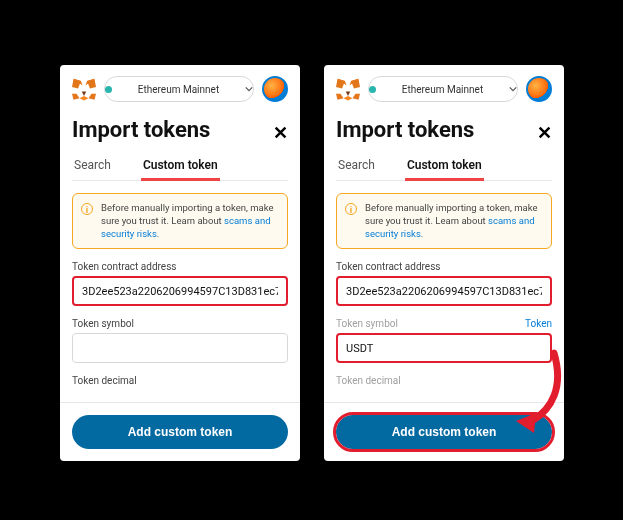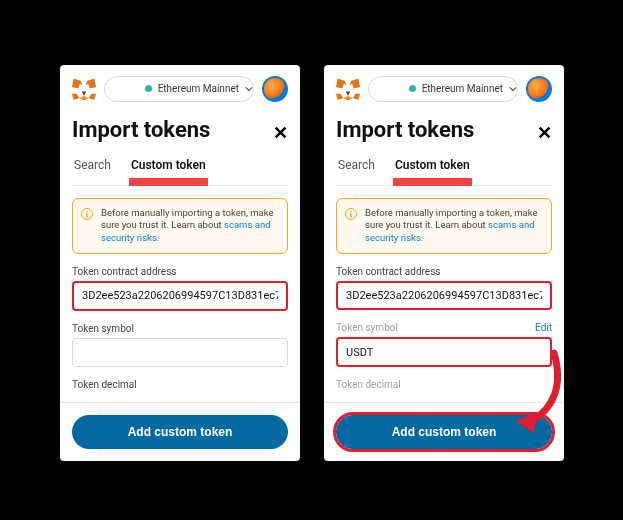--- a/index.html
+++ b/index.html
@@ -42,21 +42,21 @@
     width: 24px; height: 22px; flex: 0 0 auto;
   }
   .net-pill {
     flex: 1;
     margin: 0 8px;
     border: 1px solid #d6d9dc;
     border-radius: 14px;
     height: 26px;
     display: flex;
     align-items: center;
-    justify-content: flex-end;
+    justify-content: space-between;
     gap: 6px;
     font-size: 10px;
     color: #333;
     background: #fff;
   }
   .dot {
     width: 7px; height: 7px; border-radius: 50%;
     background: #29b6af;
   }
   .chev { width: 8px; height: 8px; }
@@ -78,34 +78,34 @@
     color: #111;
   }
   .close-x {
     font-size: 18px;
     font-weight: 700;
     line-height: 1;
     cursor: pointer;
   }
   .tabs {
     display: flex;
-    gap: 16px;
+    gap: 28px;
     border-bottom: 1px solid #e5e7eb;
     margin-bottom: 12px;
   }
   .tab {
     font-size: 12px;
     padding: 6px 2px;
     color: #555;
     cursor: pointer;
   }
   .tab.active {
     color: #111;
     font-weight: 600;
-    border-bottom: 8px solid #ef4444;
+    border-bottom: 3px solid #ef4444;
     margin-bottom: -1px;
   }
   .warn-box {
     border: 1px solid #f5a623;
     background: #fffaf0;
     border-radius: 6px;
     padding: 8px 8px 8px 28px;
     font-size: 9.5px;
     line-height: 1.35;
     color: #444;
@@ -286,21 +286,21 @@
     <div class="warn-box">
       <span class="info-ico">i</span>
       <span>Before manually importing a token, make sure you trust it. Learn about </span><a href="#">scams and security risks</a><span>.</span>
     </div>
 
     <div class="label">Token contract address</div>
     <input class="field hl" value="3D2ee523a2206206994597C13D831ec7" style="">
 
     <div class="label-row">
       <div class="label muted">Token symbol</div>
-      <span class="editlink">Edit</span>
+      <span class="editlink">Token</span>
     </div>
     <input class="field hl" value="USDT" style="">
 
     <div class="label muted">Token decimal</div>
 
     <div class="footer">
       <div class="divider"></div>
       <button class="primary-btn hl">Add custom token</button>
     </div>
 

